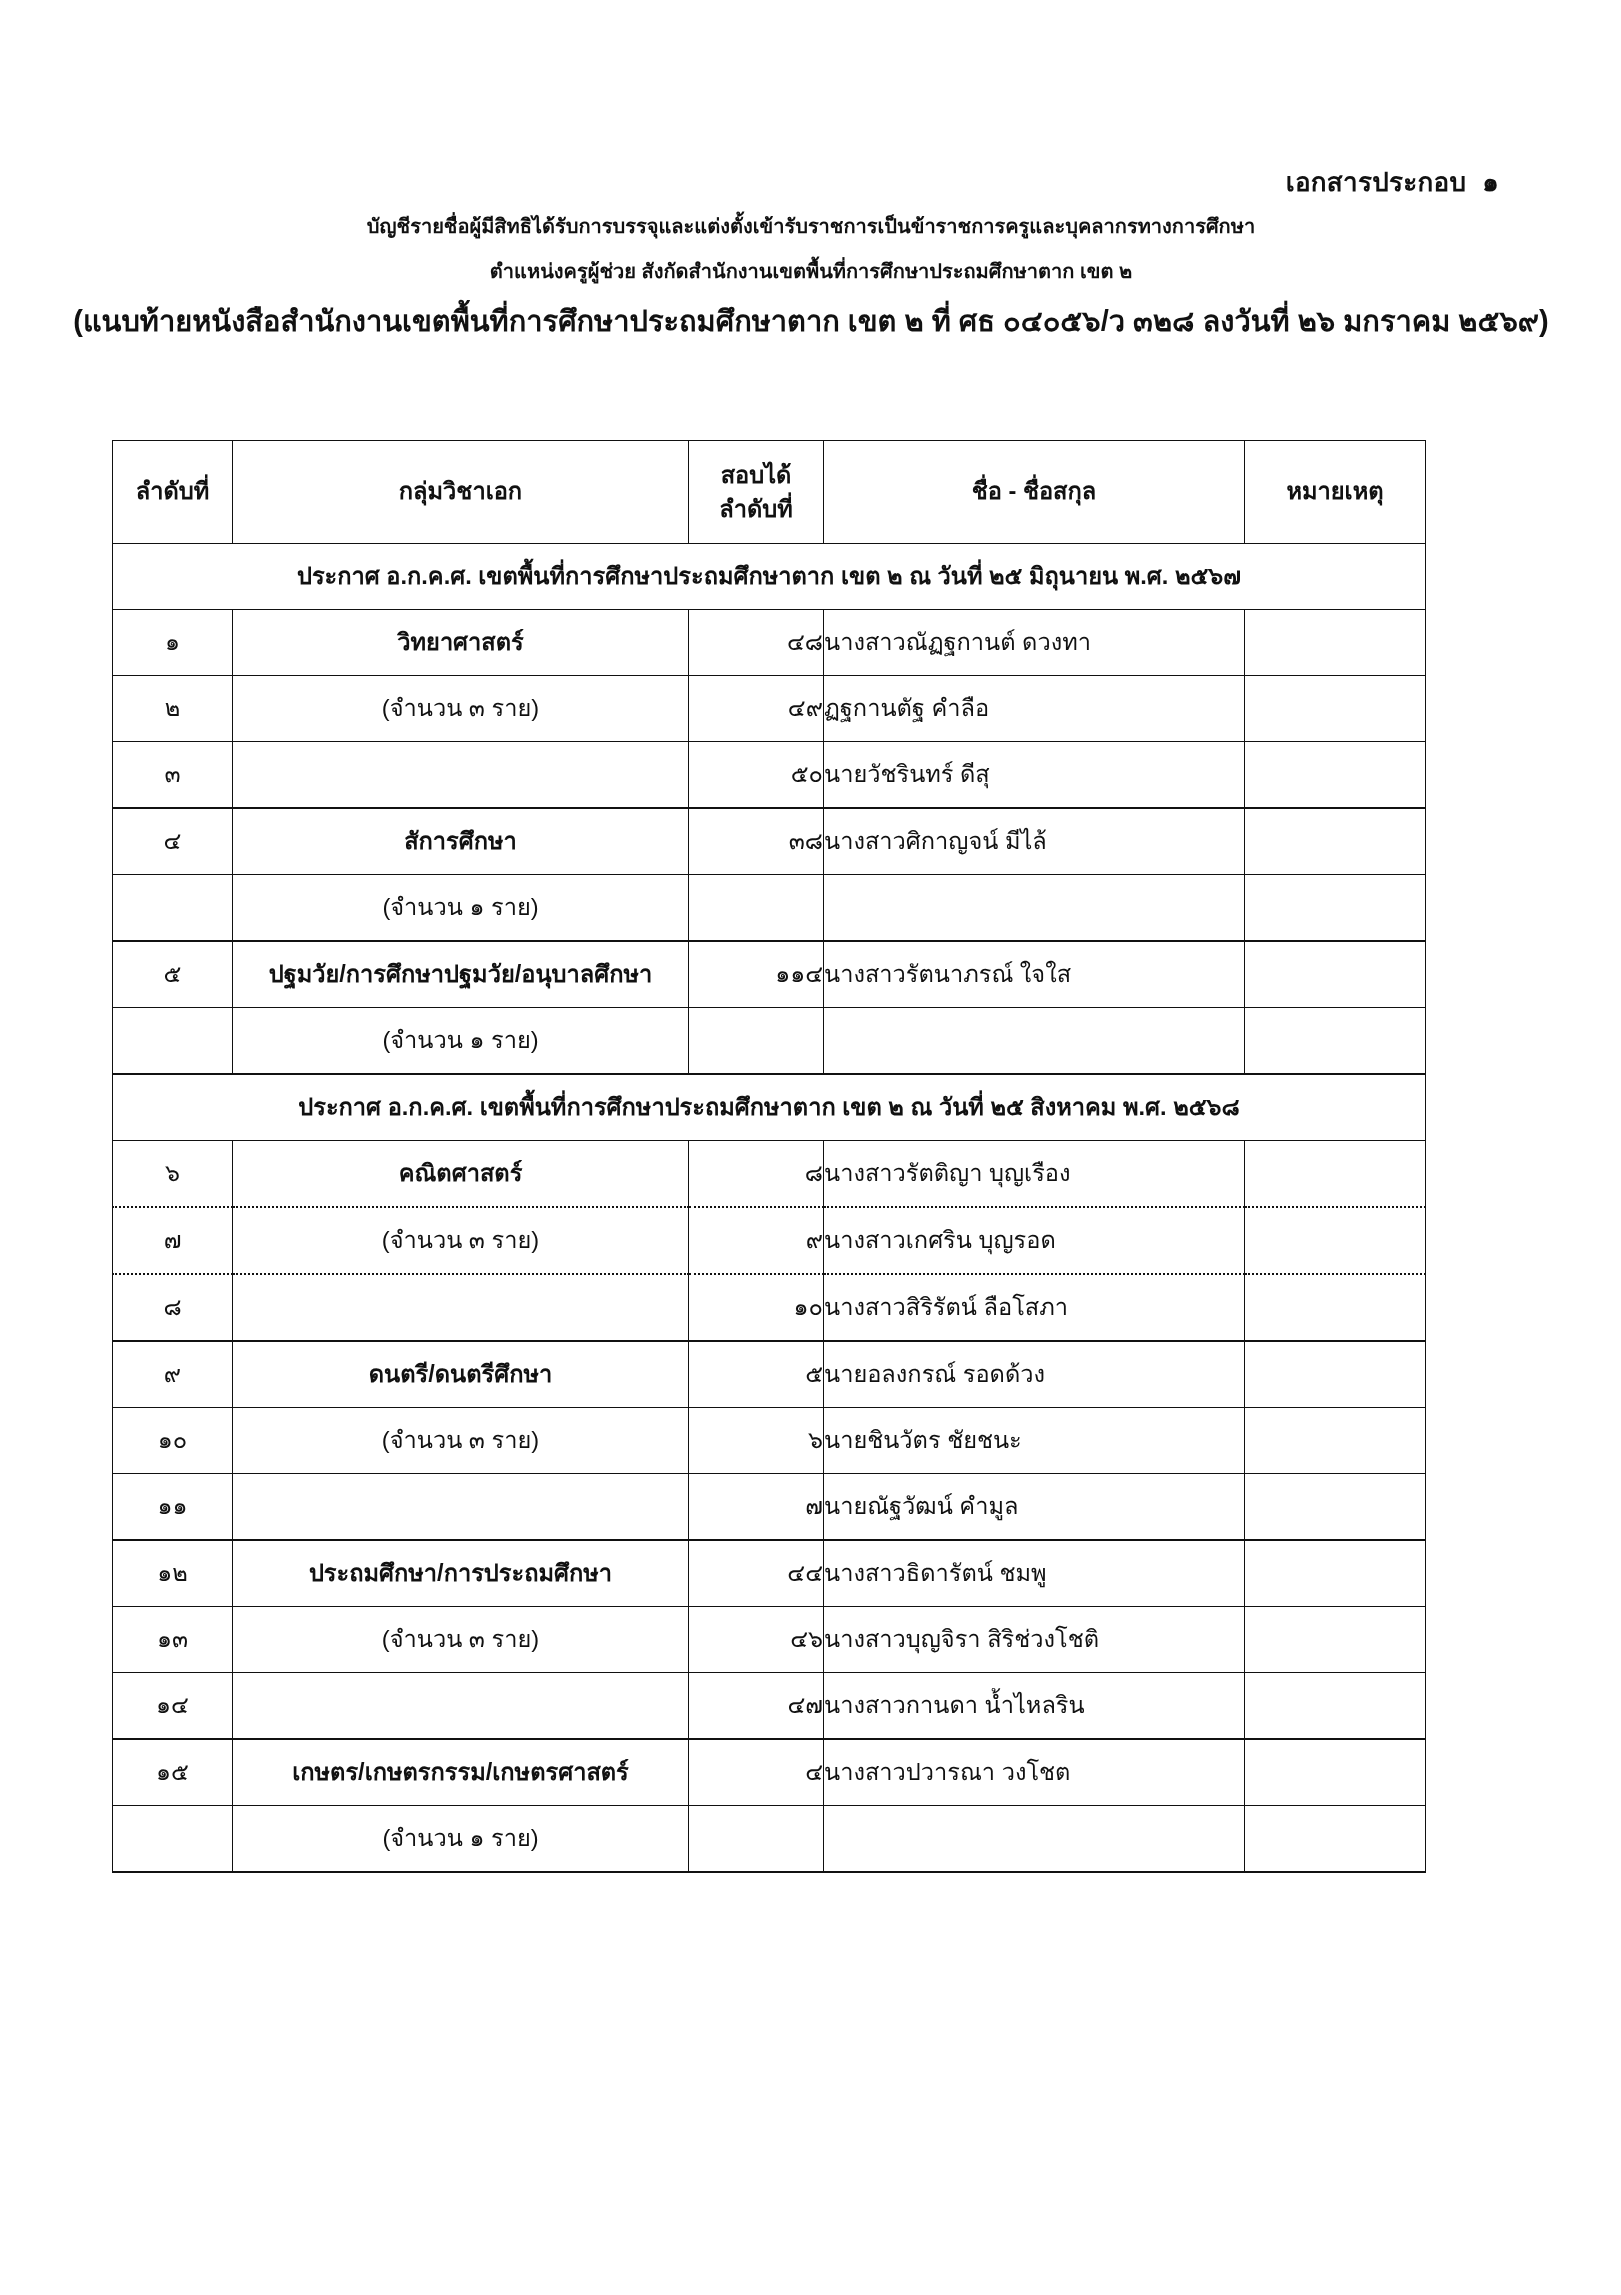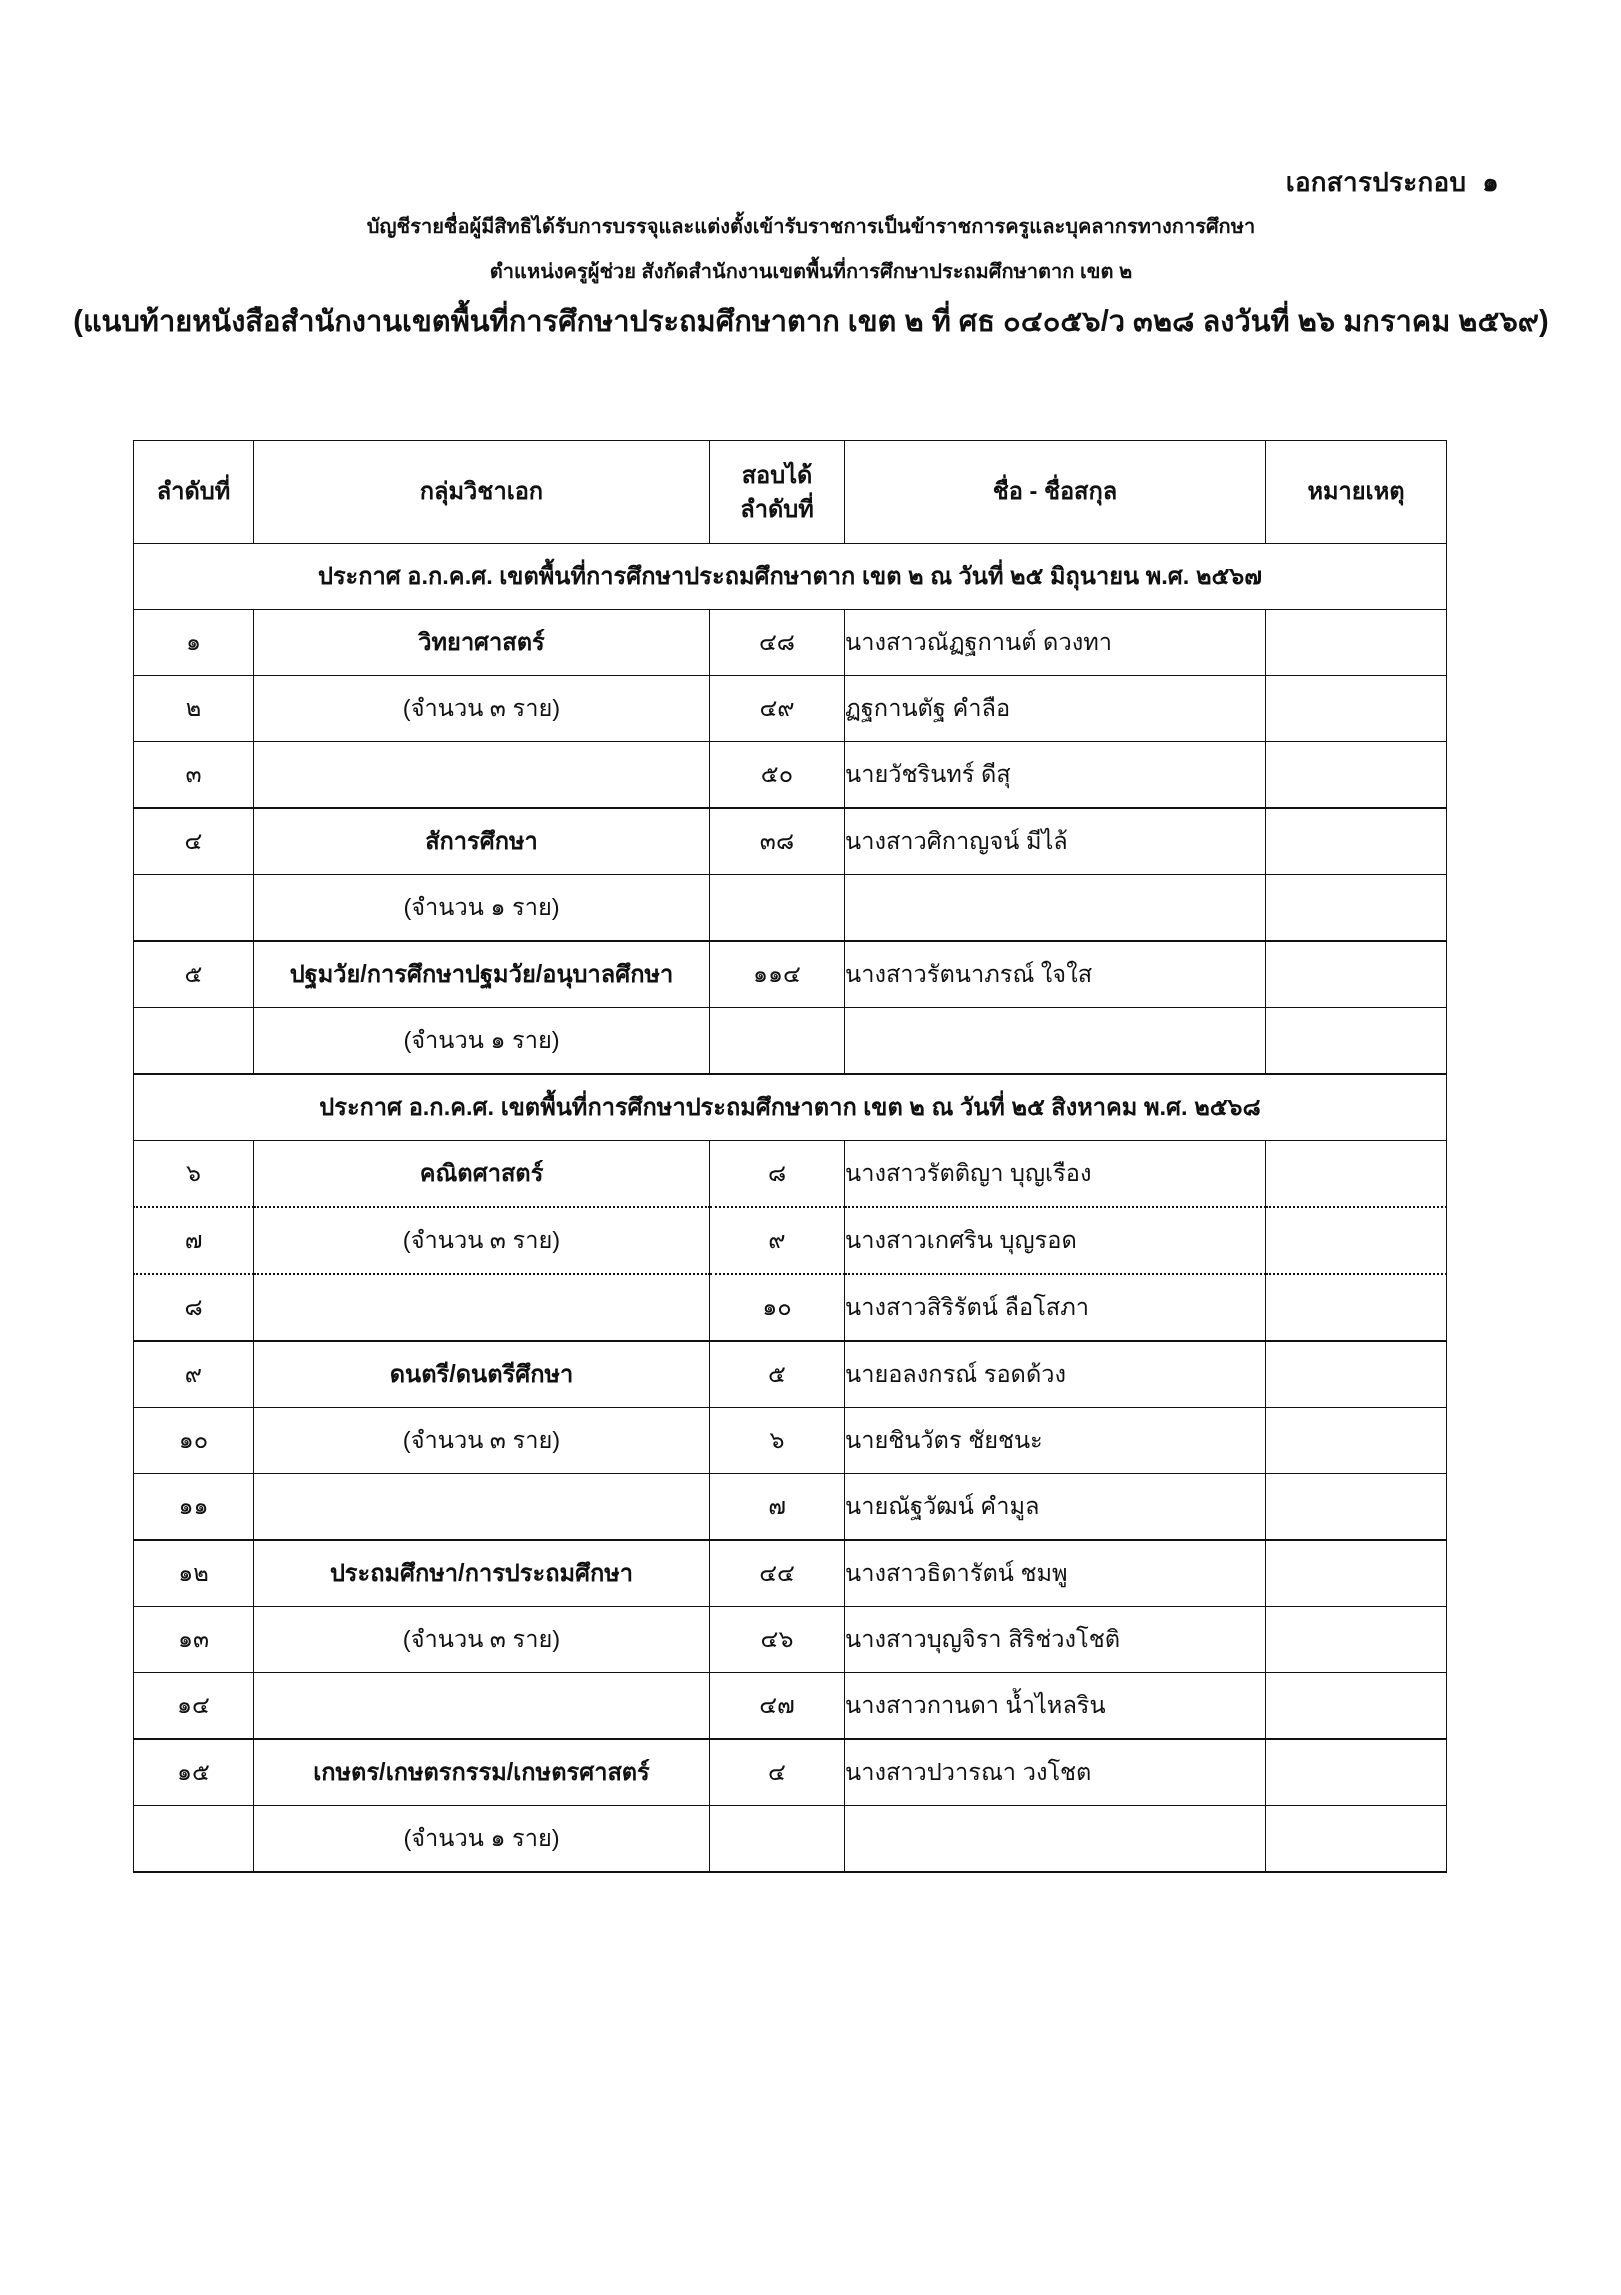--- a/index.html
+++ b/index.html
@@ -33,21 +33,21 @@
     line-height:1.0;
     margin:0 0 25px 0;
     white-space:nowrap;
   }
   .title-line.l2{margin-bottom:26px;}
   .title-line.l3{font-size:29px;margin-bottom:0;}
 
   
   .table-wrap{
     position:absolute;
-    left:133px; top:440px;
+    left:112px; top:440px;
     width:1314px;
   }
   table.sheet{
     border-collapse:collapse;
     width:100%;
     table-layout:fixed;
   }
   table.sheet td{
     border:1.3px solid #111;
     padding:0;
@@ -77,21 +77,21 @@
     font-size:26px;
     height:65px;
     border-top-width:2px;
     border-bottom-width:2px;
   }
 
   tr.datarow td{height:65px;}
   td.num{text-align:center;}
   td.major{text-align:center;font-weight:bold;}
   td.major.count{font-weight:normal;}
-  td.rank{text-align:center;}
+  td.rank{text-align:right;}
   td.name{text-align:left;padding-left:15.7px;}
   td.note{}
 
   
   tr.dotted-below td{border-bottom:2px dotted #111;}
   
   tr.group-top td{border-top-width:2.6px;}
   tr.group-bottom td{border-bottom-width:2.6px;}
 </style>
 </head>

